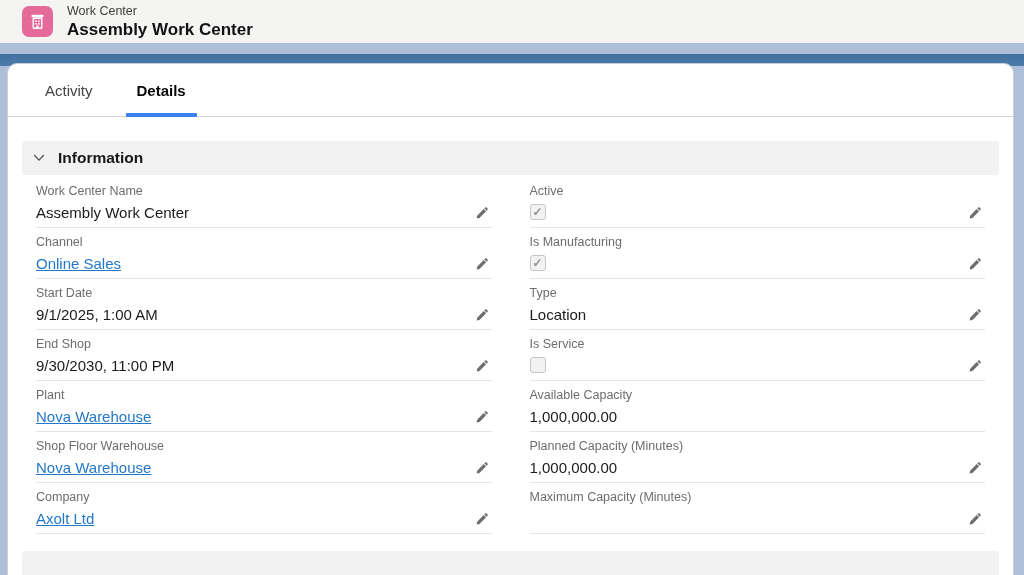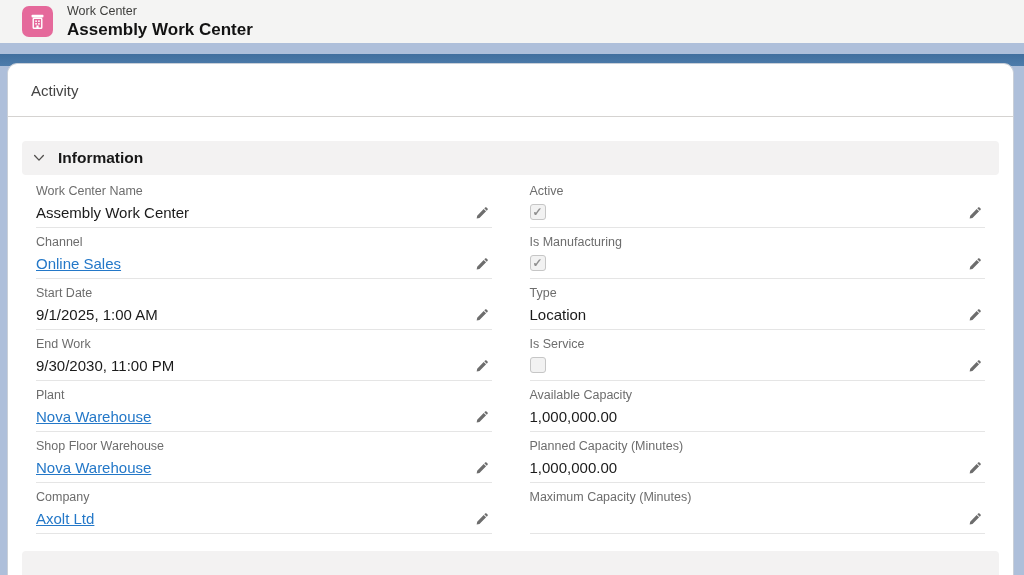--- a/index.html
+++ b/index.html
@@ -35,21 +35,21 @@
   
   .card {
     position:absolute; top:63px; left:7px; width:1007px; height:540px;
     background:#ffffff; border:1px solid #c9cfd8; border-bottom:none;
     border-radius:10px 10px 0 0;
     z-index:2;
   }
   
   .tab-bar {
     height:53px; display:flex; align-items:stretch;
-    padding-left:12px; border-bottom:1px solid #d5d3d1;
+    padding-left:26px; border-bottom:1px solid #d5d3d1;
   }
   .tab {
     position:relative; display:flex; align-items:center;
     padding:0 11px; margin-right:22px; cursor:pointer;
     font-size:15px; color:#444444;
   }
   .tab.active { font-weight:bold; color:#080707; }
   .tab.active::after {
     content:""; position:absolute; left:0; right:0; bottom:-1px;
     height:4px; background:#3b82f0; border-radius:1px;
@@ -113,20 +113,21 @@
     <span class="record-type">Work Center</span>
     <span class="record-title">Assembly Work Center</span>
   </div>
 </div>
 
 <div class="blue-band"></div>
 
 <div class="card">
   <div class="tab-bar">
     <div class="tab">Activity</div>
+    <div class="tab active">Details</div>
   </div>
 
   <div class="content">
     <div class="section-header">
       <span class="chev">
         <svg viewBox="0 0 16 16">
             <path d="M3 5.2l5 5.2 5-5.2" stroke="#514f4d" stroke-width="1.5" fill="none" stroke-linecap="round" stroke-linejoin="round"></path>
           </svg>
       </span>
       <span class="sec-title">Information</span>
@@ -167,21 +168,21 @@
     <button class="edit-btn">
                 <svg viewBox="0 0 16 16">
                   <path fill="#6d6d6d" d="M11.6 1.6c.4-.4 1.1-.4 1.5 0l1.3 1.3c.4.4.4 1.1 0 1.5l-1 1-2.8-2.8 1-1z"></path>
                   <path fill="#6d6d6d" d="M9.9 3.3l2.8 2.8-7.6 7.6-3.2.7.6-3.3 7.4-7.8z"></path>
                 </svg>
               </button>
             </div>
   </div>
 
   <div class="field">
-    <div class="f-label">End Work</div>
+    <div class="f-label">End Shop</div>
     <div class="f-valrow">
       <div class="f-value">9/30/2030, 11:00 PM</div>
     <button class="edit-btn">
                 <svg viewBox="0 0 16 16">
                   <path fill="#6d6d6d" d="M11.6 1.6c.4-.4 1.1-.4 1.5 0l1.3 1.3c.4.4.4 1.1 0 1.5l-1 1-2.8-2.8 1-1z"></path>
                   <path fill="#6d6d6d" d="M9.9 3.3l2.8 2.8-7.6 7.6-3.2.7.6-3.3 7.4-7.8z"></path>
                 </svg>
               </button>
             </div>
   </div>

